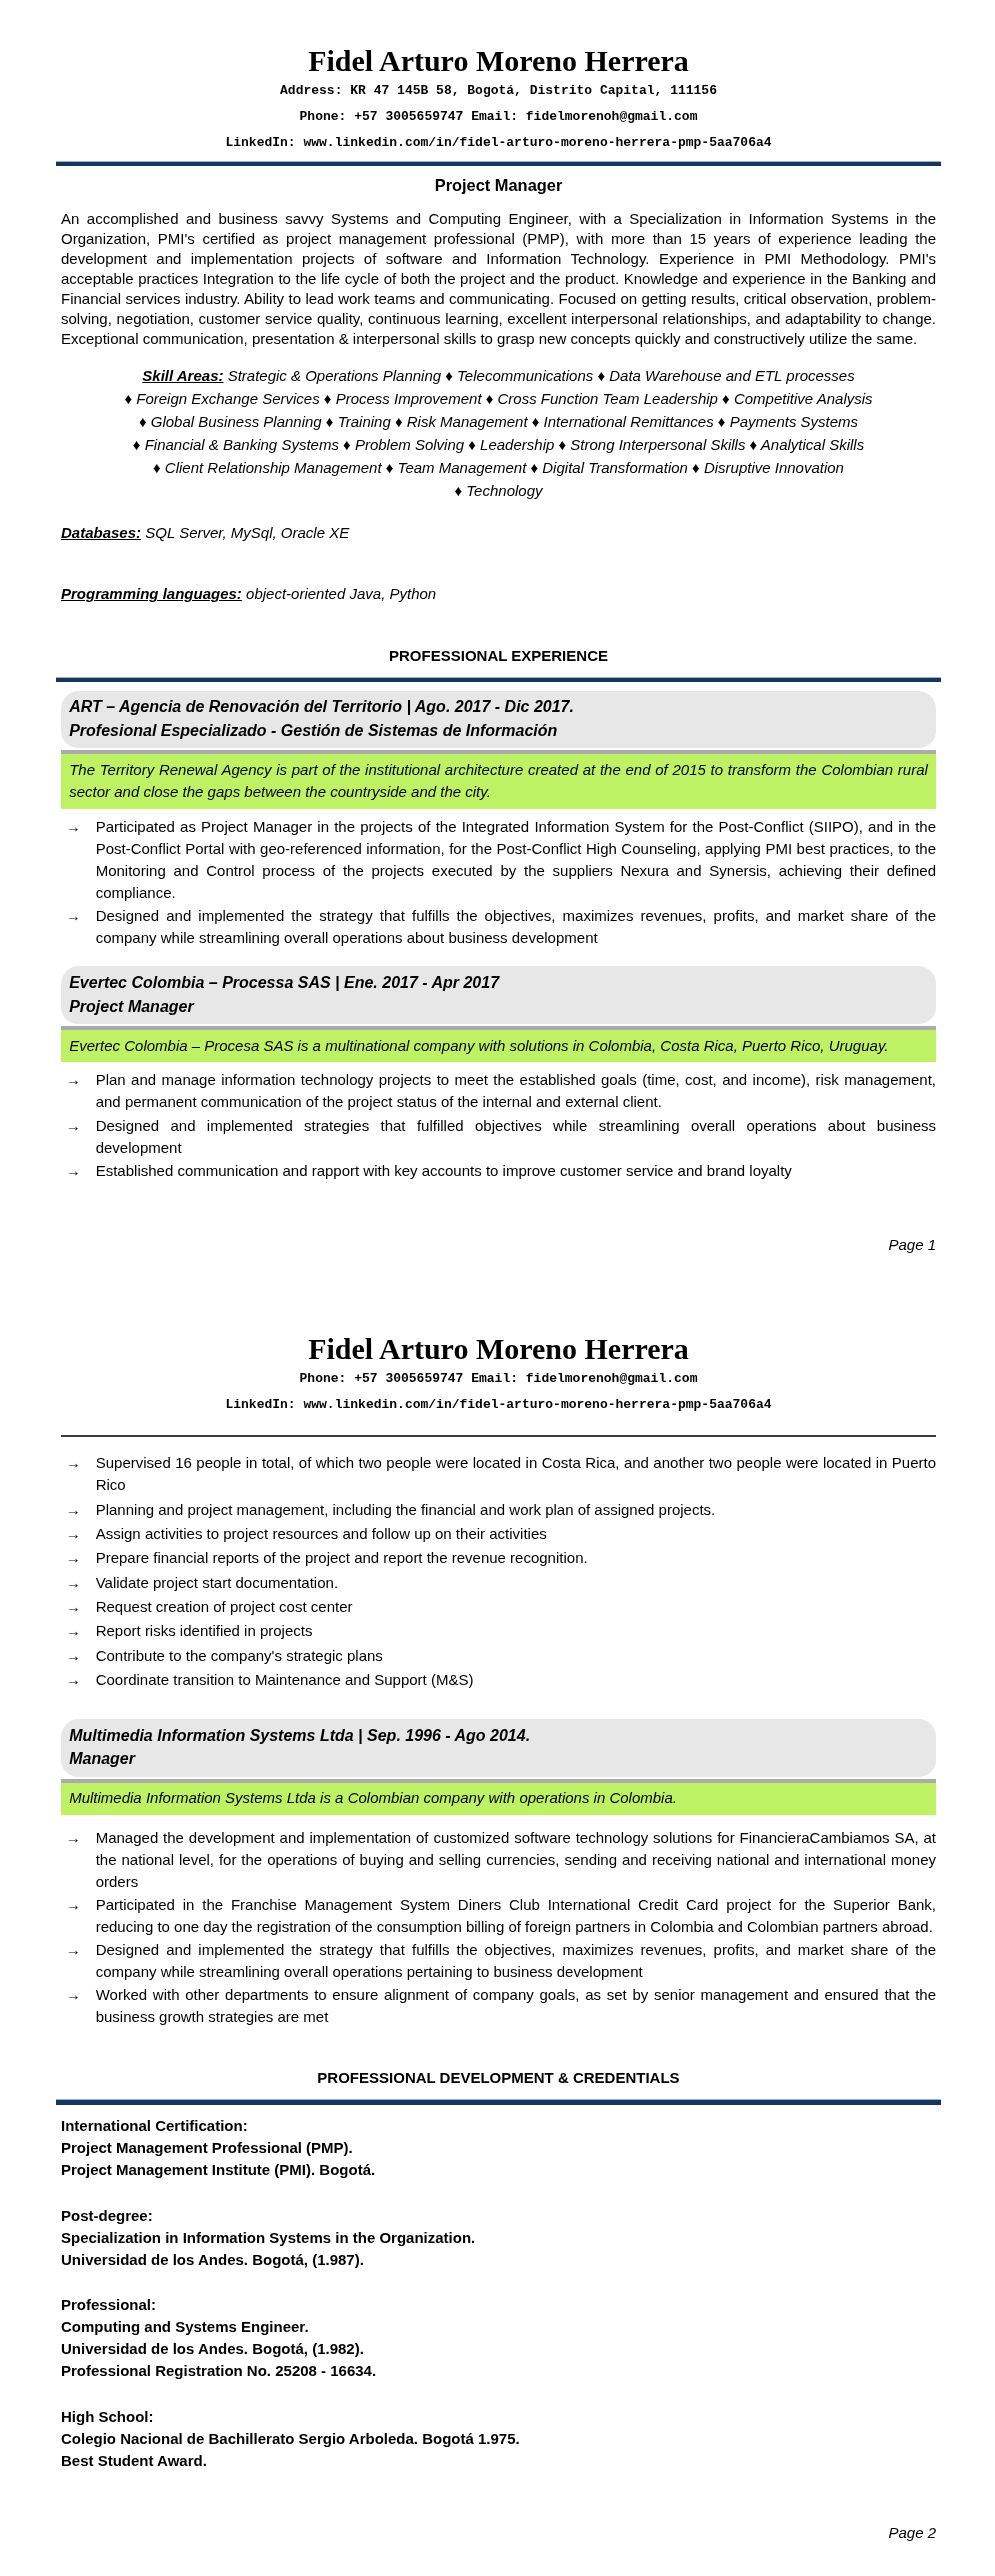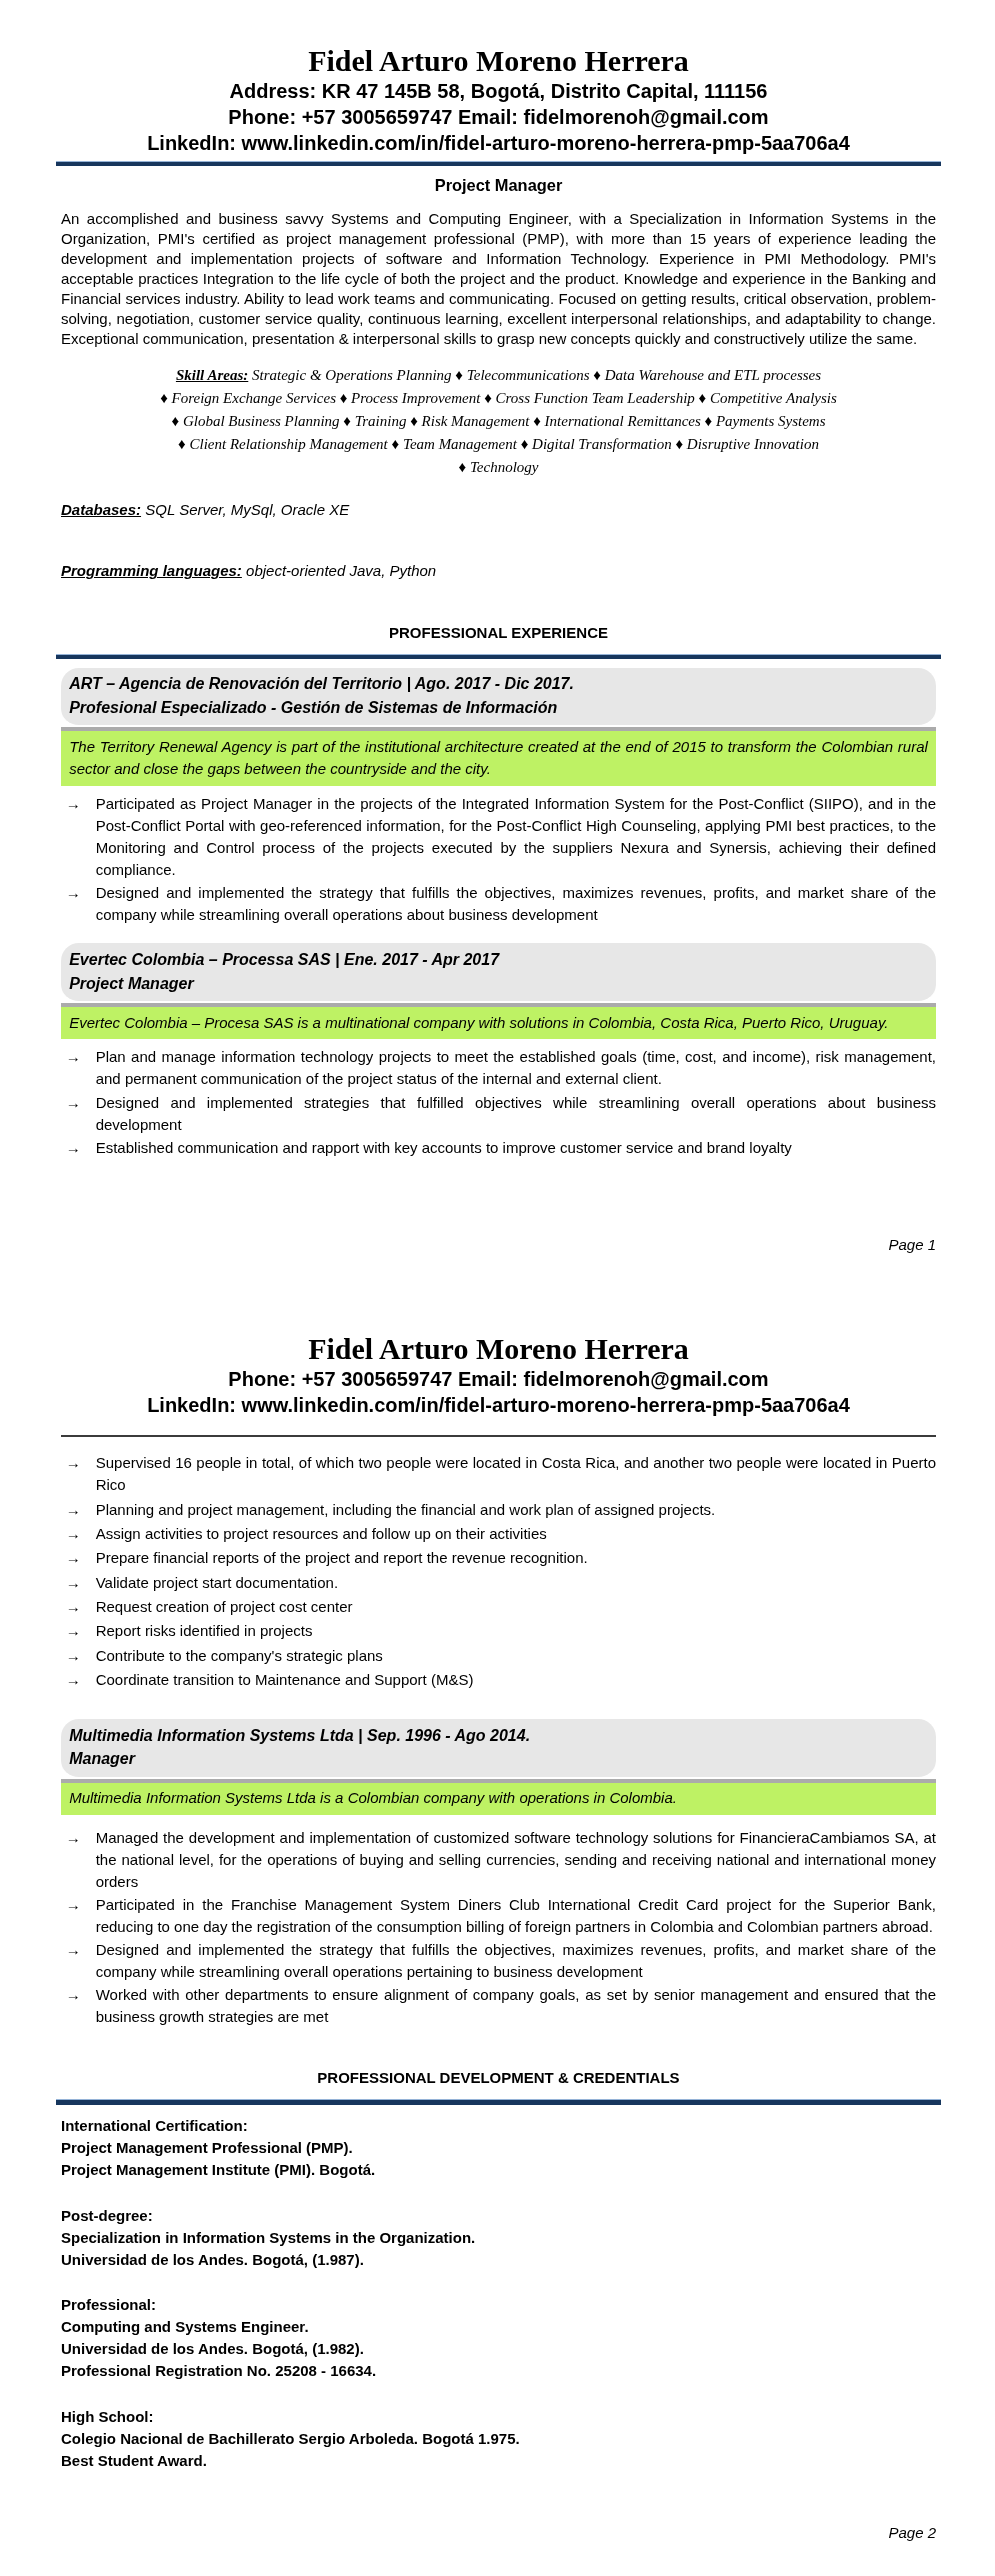--- a/index.html
+++ b/index.html
@@ -16,28 +16,28 @@
     display:flex; flex-direction:column;
     overflow:hidden;
     background:#ffffff;
   }
   .doc-name {
     font-family:"Liberation Serif","DejaVu Serif",serif;
     font-weight:bold; font-size:30px; line-height:35px;
     text-align:center; margin-top:5.9px;
   }
   .contact-line {
-    font-family:Liberation Sans, sans-serif;
-    font-weight:bold; font-size:20px; line-height:26px;
+    font-family:Liberation Mono, monospace;
+    font-weight:bold; font-size:13px; line-height:26px;
     text-align:center;
   }
   .navy-bar { height:4.7px; background:#17365d; border-top:1.2px solid #95b3d7; margin:4.7px 0 0 -4.7px; width:885px; }
   .role-title { text-align:center; font-weight:bold; font-size:16.4px; margin:9.4px 0 14px; }
   .summary { text-align:justify; line-height:20px; margin:0 0 15px; }
-  .skills { text-align:center; font-style:italic; line-height:23px; margin:0 5.9px 11.7px;font-family:Liberation Serif, serif; }
+  .skills { text-align:center; font-style:italic; line-height:23px; margin:0 5.9px 11.7px; }
   .inline-label { font-weight:bold; font-style:italic; text-decoration:underline; }
   .kv { font-style:italic; margin:10.5px 0 34px; }
   .kv:last-of-type { margin-bottom:11.7px; }
   .section-heading { text-align:center; font-weight:bold; font-size:15px; margin:10.5px 0 8.2px; }
   .xp { margin-bottom:16.4px; }
   .xp-head {
     background:#e7e7e7; font-weight:bold; font-style:italic;
     font-size:16px; line-height:23.4px; padding:4.7px 8.2px 5.9px;
     border-bottom:2.3px solid #ffffff;
     border-radius:18px;
@@ -67,20 +67,21 @@
   <div class="contact-line">LinkedIn: www.linkedin.com/in/fidel-arturo-moreno-herrera-pmp-5aa706a4</div>
   <div class="navy-bar"></div>
   <div class="role-title">Project Manager</div>
 
   <p class="summary">An accomplished and business savvy Systems and Computing Engineer, with a Specialization in Information Systems in the Organization, PMI's certified as project management professional (PMP), with more than 15 years of experience leading the development and implementation projects of software and Information Technology. Experience in PMI Methodology. PMI's acceptable practices Integration to the life cycle of both the project and the product. Knowledge and experience in the Banking and Financial services industry. Ability to lead work teams and communicating. Focused on getting results, critical observation, problem-solving, negotiation, customer service quality, continuous learning, excellent interpersonal relationships, and adaptability to change. Exceptional communication, presentation &amp; interpersonal skills to grasp new concepts quickly and constructively utilize the same.</p>
 
   <div class="skills">
     <div><span class="inline-label">Skill Areas:</span> <span>Strategic &amp; Operations Planning ♦   Telecommunications ♦   Data Warehouse and ETL processes</span></div>
     <div>♦   Foreign Exchange Services ♦ Process Improvement ♦ Cross Function Team Leadership ♦ Competitive Analysis</div>
     <div>♦ Global Business Planning ♦ Training ♦ Risk Management ♦   International Remittances ♦   Payments Systems</div>
+    <div>♦   Financial &amp; Banking Systems ♦ Problem Solving ♦ Leadership ♦ Strong Interpersonal Skills ♦ Analytical Skills</div>
     <div>♦ Client Relationship Management ♦ Team Management ♦ Digital Transformation ♦ Disruptive Innovation</div>
     <div>♦   Technology</div>
   </div>
 
   <div class="kv">
     <span class="inline-label">Databases:</span>
     <span>SQL Server, MySql, Oracle XE</span>
   </div>
   <div class="kv">
     <span class="inline-label">Programming languages:</span>

